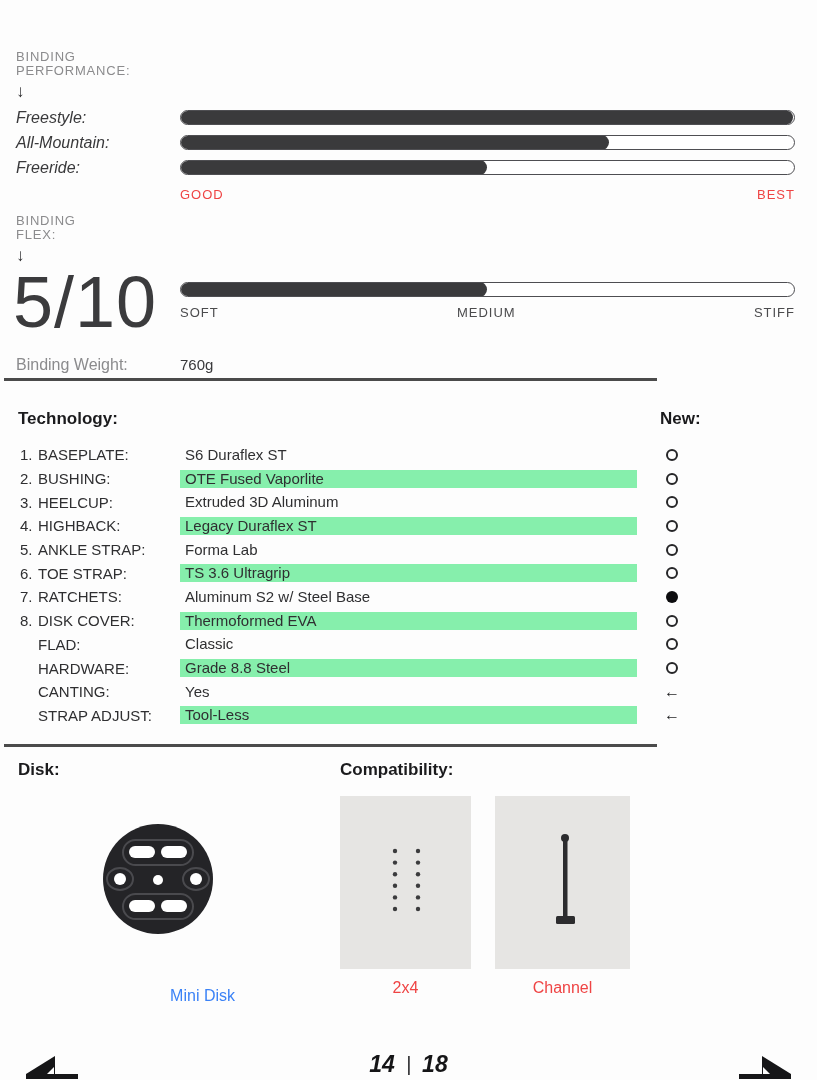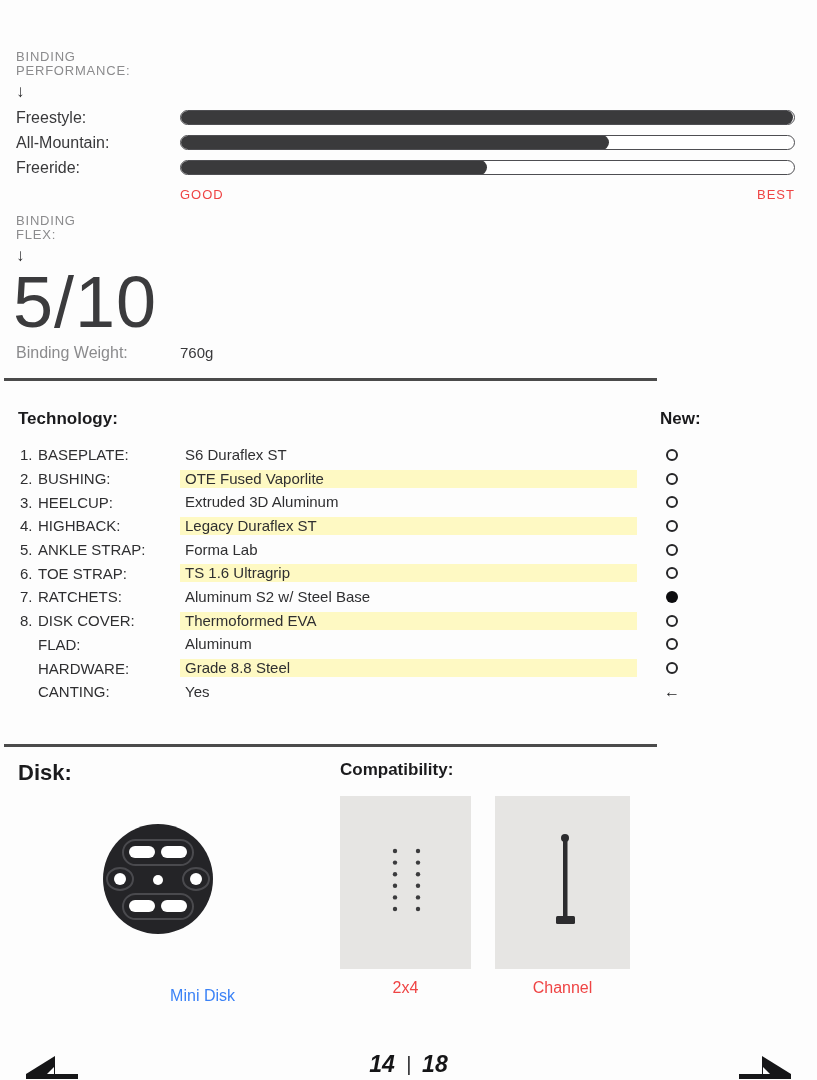--- a/index.html
+++ b/index.html
@@ -9,58 +9,58 @@
 
   
   .eyebrow { font-size:13px; line-height:14px; letter-spacing:.8px; color:#8b8b8d; font-weight:500; }
   .eyebrow span { display:block; }
   .down-arrow { display:block; font-size:17px; font-weight:700; color:#2c2c2e; margin-top:4px; }
 
   
   .perf-block { position:absolute; left:16px; top:26px; }
   .perf-rows { position:absolute; left:16px; top:81px; width:779px; }
   .spec-row { display:flex; align-items:center; height:25px; }
-  .spec-label { width:164px; font-size:16px; color:#39393b; }
+  .spec-label { width:164px; font-size:16px; color:#39393b;font-style:italic; }
   .bar-track { position:relative; flex:1; height:15px; border:1.5px solid #4e4e52; border-radius:9px; background:#fff; overflow:hidden; }
   .bar-fill { position:absolute; left:-1px; top:-1px; bottom:-1px; background:#3a3a3c; border-radius:9px; }
   .scale-row { display:flex; justify-content:space-between; margin-left:164px; margin-top:7px;
                font-size:13px; letter-spacing:1px; color:#ef4444; font-weight:500; }
 
   .flex-block { position:absolute; left:16px; top:190px; }
   .flex-rating { position:absolute; left:13px; top:237px; font-size:72px; font-weight:200; color:#3b3b3d; letter-spacing:1px; }
   .flex-bar-wrap { position:absolute; left:180px; top:258px; width:615px; }
   .flex-bar-wrap .bar-track { width:100%; }
   .flex-scale { display:flex; justify-content:space-between; margin-top:8px;
                 font-size:13px; letter-spacing:1px; color:#4b4b4d; font-weight:500; }
 
-  .weight-row { position:absolute; left:16px; top:320px; display:flex; }
+  .weight-row { position:absolute; left:16px; top:332px; display:flex; }
   .weight-label { width:164px; font-size:16px; color:#8b8b8d; }
   .weight-value { font-size:15px; color:#39393b; }
 
   
   .divider { position:absolute; left:4px; right:4px; height:2.5px; background:#4b4b4b; }
   .divider-1 { top:354px; }
   .divider-2 { top:720px; }
 
   
   .tech-heading { position:absolute; left:18px; top:385px; font-size:17px; font-weight:700; color:#1b1b1d; }
   .new-heading  { position:absolute; left:660px; top:385px; font-size:17px; font-weight:700; color:#1b1b1d; }
   .tech-rows { position:absolute; left:20px; top:419px; width:780px; }
   .tech-row { display:flex; align-items:center; height:23.7px; }
   .tech-label { width:160px; font-size:15px; color:#2f2f31; display:flex; }
   .tech-num { display:inline-block; width:18px; }
   .tech-value { width:457px; font-size:15px; color:#2f2f31; padding:1px 5px; line-height:16px; }
-  .tech-value[data-shaded="true"] { background:#fef9c3; }
+  .tech-value[data-shaded="true"] { background:#86efac; }
   .tech-marker { width:20px; margin-left:25px; display:flex; justify-content:center; align-items:center; height:100%; }
   .tech-marker[data-marker="circle"]::before { content:""; width:8px; height:8px; border:2px solid #262628; border-radius:50%; }
   .tech-marker[data-marker="filled"]::before { content:""; width:12px; height:12px; background:#0d0d0f; border-radius:50%; }
   .tech-marker[data-marker="arrow"]::before  { content:"\2190"; font-size:16px; color:#1e1e20; font-weight:600; line-height:1; }
 
   
-  .disk-heading   { position:absolute; left:18px;  top:736px; font-size:22px; font-weight:700; color:#1b1b1d; }
+  .disk-heading   { position:absolute; left:18px;  top:736px; font-size:17px; font-weight:700; color:#1b1b1d; }
   .compat-heading { position:absolute; left:340px; top:736px; font-size:17px; font-weight:700; color:#1b1b1d; }
   .disk-svg { position:absolute; left:102px; top:797px; }
   .disk-caption { position:absolute; left:95px; top:963px; width:140px; text-align:right; font-size:16px; color:#3b82f6; }
   .compat-card { position:absolute; top:772px; height:173px; background:#e6e5e3; }
   .card-2x4 { left:340px; width:131px; }
   .card-channel { left:495px; width:135px; }
   .compat-label { position:absolute; top:955px; text-align:center; font-size:16px; color:#ef4444; }
   .label-2x4 { left:340px; width:131px; }
   .label-channel { left:495px; width:135px; }
 
@@ -113,20 +113,30 @@
   <div class="flex-block">
     <div class="eyebrow">
       <span>BINDING</span>
       <span>FLEX:</span>
     </div>
     <span class="down-arrow">↓</span>
   </div>
 
   <div class="flex-rating">5/10</div>
 
+  <div class="flex-bar-wrap">
+    <div class="bar-track">
+      <div class="bar-fill" style="width: 50%;"></div>
+    </div>
+    <div class="flex-scale">
+      <span>SOFT</span>
+      <span>MEDIUM</span>
+      <span>STIFF</span>
+    </div>
+  </div>
 
   <div class="weight-row">
     <span class="weight-label">Binding Weight:</span>
     <span class="weight-value">760g</span>
   </div>
 
   <div class="divider divider-1"></div>
 
   <div class="tech-heading">Technology:</div>
   <div class="new-heading">New:</div>
@@ -170,21 +180,21 @@
           <span>ANKLE STRAP:</span>
         </span>
       <span class="tech-value" data-shaded="false">Forma Lab</span>
       <span class="tech-marker" data-marker="circle"></span>
     </div>
     <div class="tech-row">
       <span class="tech-label">
           <span class="tech-num">6.</span>
           <span>TOE STRAP:</span>
         </span>
-      <span class="tech-value" data-shaded="true">TS 1.6 Ultragrip</span>
+      <span class="tech-value" data-shaded="true">TS 3.6 Ultragrip</span>
       <span class="tech-marker" data-marker="circle"></span>
     </div>
     <div class="tech-row">
       <span class="tech-label">
           <span class="tech-num">7.</span>
           <span>RATCHETS:</span>
         </span>
       <span class="tech-value" data-shaded="false">Aluminum S2 w/ Steel Base</span>
       <span class="tech-marker" data-marker="filled"></span>
     </div>
@@ -194,37 +204,45 @@
           <span>DISK COVER:</span>
         </span>
       <span class="tech-value" data-shaded="true">Thermoformed EVA</span>
       <span class="tech-marker" data-marker="circle"></span>
     </div>
     <div class="tech-row">
       <span class="tech-label">
           <span class="tech-num"></span>
           <span>FLAD:</span>
         </span>
-      <span class="tech-value" data-shaded="false">Aluminum</span>
+      <span class="tech-value" data-shaded="false">Classic</span>
       <span class="tech-marker" data-marker="circle"></span>
     </div>
     <div class="tech-row">
       <span class="tech-label">
           <span class="tech-num"></span>
           <span>HARDWARE:</span>
         </span>
       <span class="tech-value" data-shaded="true">Grade 8.8 Steel</span>
       <span class="tech-marker" data-marker="circle"></span>
     </div>
     <div class="tech-row">
       <span class="tech-label">
           <span class="tech-num"></span>
           <span>CANTING:</span>
         </span>
       <span class="tech-value" data-shaded="false">Yes</span>
+      <span class="tech-marker" data-marker="arrow"></span>
+    </div>
+    <div class="tech-row">
+      <span class="tech-label">
+          <span class="tech-num"></span>
+          <span>STRAP ADJUST:</span>
+        </span>
+      <span class="tech-value" data-shaded="true">Tool-Less</span>
       <span class="tech-marker" data-marker="arrow"></span>
     </div>
   </div>
 
   <div class="divider divider-2"></div>
 
   <div class="disk-heading">Disk:</div>
   <div class="compat-heading">Compatibility:</div>
 
   <svg class="disk-svg" width="112" height="116" viewBox="0 0 112 116">

